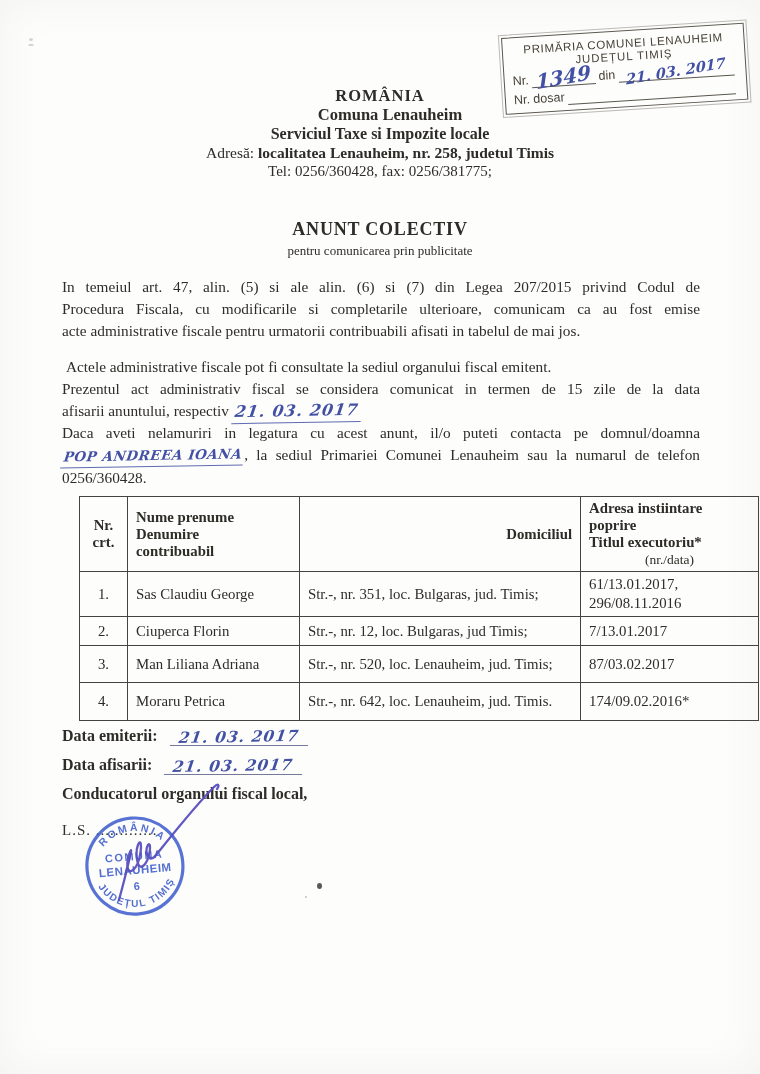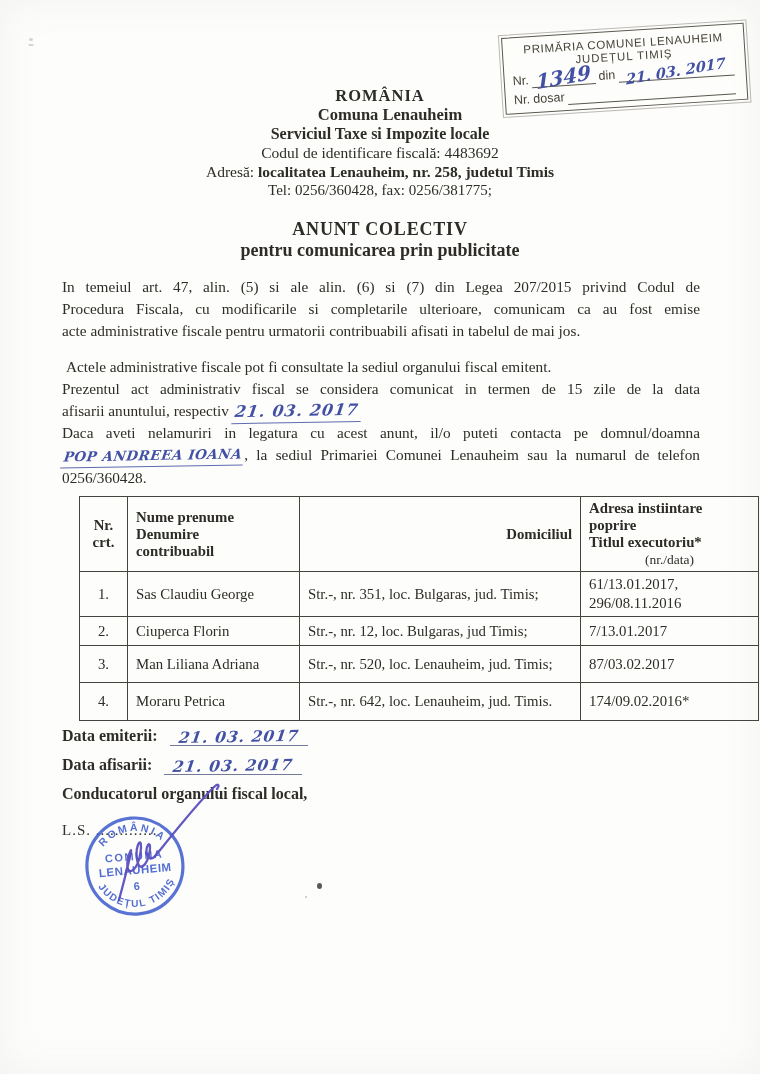--- a/index.html
+++ b/index.html
@@ -42,21 +42,21 @@
   .lh-country{font-size:16.5px;font-weight:bold;letter-spacing:1px;}
   .lh-commune{font-size:16.5px;font-weight:bold;margin-left:20px;}
   .lh-dept{font-size:16px;font-weight:bold;}
   .lh-code{font-size:15.5px;}
   .lh-addr{font-size:15.5px;}
   .lh-addr b{font-weight:bold;}
   .lh-tel{font-size:15px;}
   
   .doc-title{position:absolute;left:0;top:219px;width:100%;text-align:center;line-height:21px;}
   .t1{font-size:18px;font-weight:bold;letter-spacing:.8px;}
-  .t2{font-size:18px;font-weight:bold;}
+  .t2{font-size:13px;font-weight:normal;}
   
   .bodyblock{position:absolute;left:62px;width:638px;font-size:15.3px;line-height:22px;}
   .jline{text-align:justify;text-align-last:justify;}
   .nline{text-align:left;}
   .hand{
     font-family:"DejaVu Serif", serif;font-style:italic;font-weight:bold;color:#4351a5;
     display:inline-block;transform:skewX(-9deg) rotate(-1deg);
   }
   .hand-date-inline{font-size:16px;border-bottom:1.6px solid rgba(67,81,165,.85);padding:0 4px 0 2px;letter-spacing:1px;}
   .hand-name{font-size:13.5px;border-bottom:1.6px solid rgba(67,81,165,.85);letter-spacing:.5px;padding:0 2px;}
@@ -113,21 +113,20 @@
     <div class="rs-row">
       <span class="rs-label">Nr. dosar</span>
       <span class="rs-uline">&nbsp;</span>
     </div>
   </div>
 
   <div class="letterhead">
     <div class="lh-country">ROMÂNIA</div>
     <div class="lh-commune">Comuna Lenauheim</div>
     <div class="lh-dept">Serviciul Taxe si Impozite locale</div>
-    <div class="lh-code">Codul de identificare fiscală: 4483692</div>
     <div class="lh-addr"><span>Adresă: </span><b>localitatea Lenauheim, nr. 258, judetul Timis</b></div>
     <div class="lh-tel">Tel: 0256/360428, fax: 0256/381775;</div>
   </div>
 
   <div class="doc-title">
     <div class="t1">ANUNT COLECTIV</div>
     <div class="t2">pentru comunicarea prin publicitate</div>
   </div>
 
   <div class="bodyblock" style="top:276px;">

